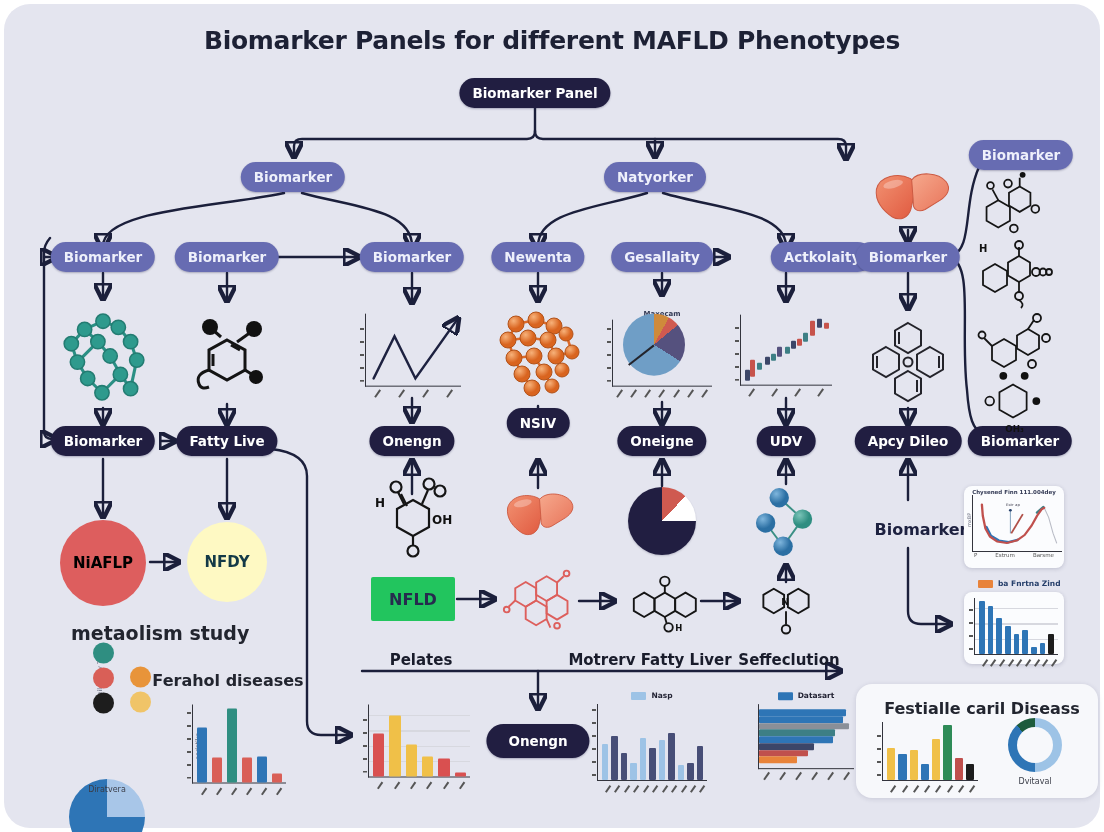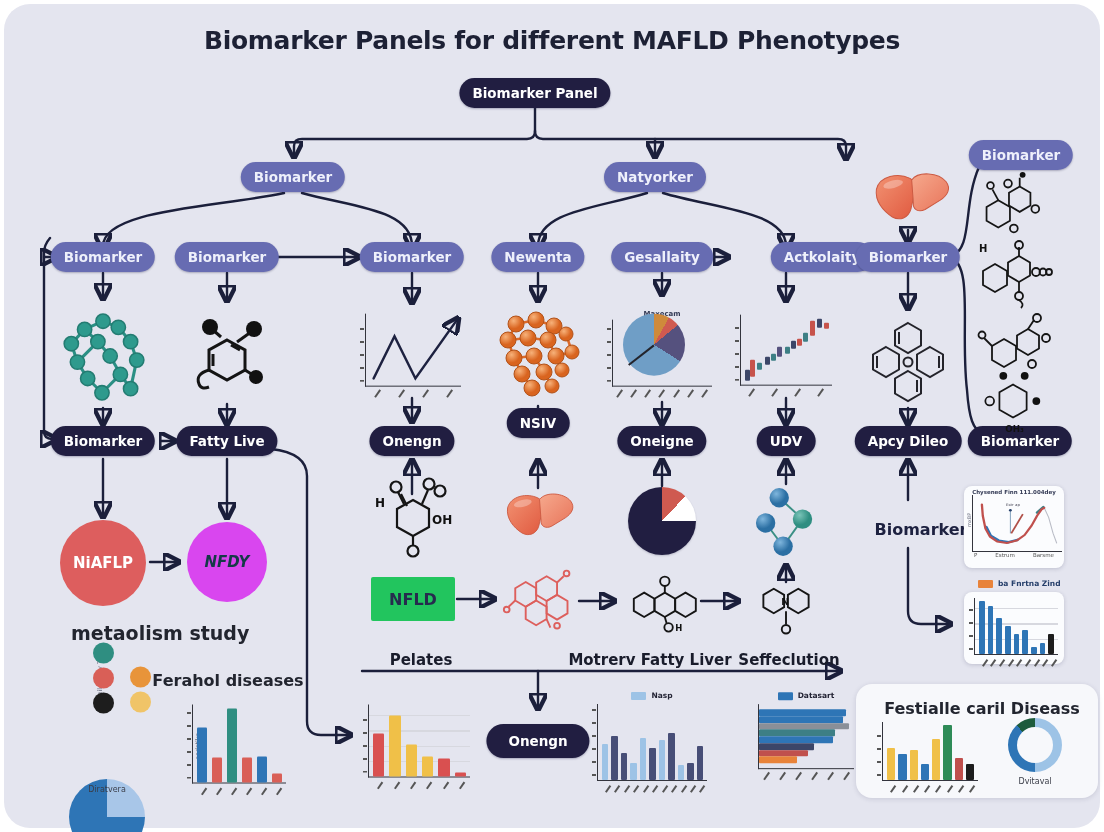--- a/index.html
+++ b/index.html
@@ -358,22 +358,22 @@
     <g stroke="#151515" stroke-width="1.8" fill="none">
       <polygon points="34,18 48,26 48,44 34,52 20,44 20,26"></polygon>
       <circle cx="10" cy="35" r="4.5"></circle>
     </g>
     <circle cx="24" cy="9" r="4" fill="#111"></circle>
       <circle cx="46" cy="9" r="4" fill="#111"></circle>
       <circle cx="58" cy="35" r="4" fill="#111"></circle>
     <text x="26" y="67" font-size="9" font-weight="bold" fill="#111">OH₃</text>
   </svg>
 
-  <div class="abs bigcircle" style="left:103px;top:563px;width:86px;height:86px;background:#dd5e5e;color:#ffffff;">NiAFLP</div>
-  <div class="abs bigcircle" style="left:227px;top:562px;width:80px;height:80px;background:#d946ef;color:#143a47;font-style:italic;">NFDY</div>
+  <div class="abs bigcircle" style="left:103px;top:563px;width:86px;height:86px;background:#dd5e5e;color:#000000;">NiAFLP</div>
+  <div class="abs bigcircle" style="left:227px;top:562px;width:80px;height:80px;background:#fef9c3;color:#143a47;">NFDY</div>
 
   <svg class="abs" style="left:413px;top:516px" width="80" height="84" viewBox="0 0 80 84">
     <g stroke="#151515" stroke-width="2.2" fill="none">
       <polygon points="40,26 56,35 56,53 40,62 24,53 24,35"></polygon>
       <line x1="31" y1="30" x2="25" y2="18"></line>
         <line x1="34" y1="32" x2="28" y2="20"></line>
       <line x1="49" y1="30" x2="55" y2="16"></line>
         <line x1="40" y1="62" x2="40" y2="71"></line>
       <circle cx="23" cy="13" r="5.5"></circle>
         <circle cx="56" cy="10" r="5.5"></circle>

